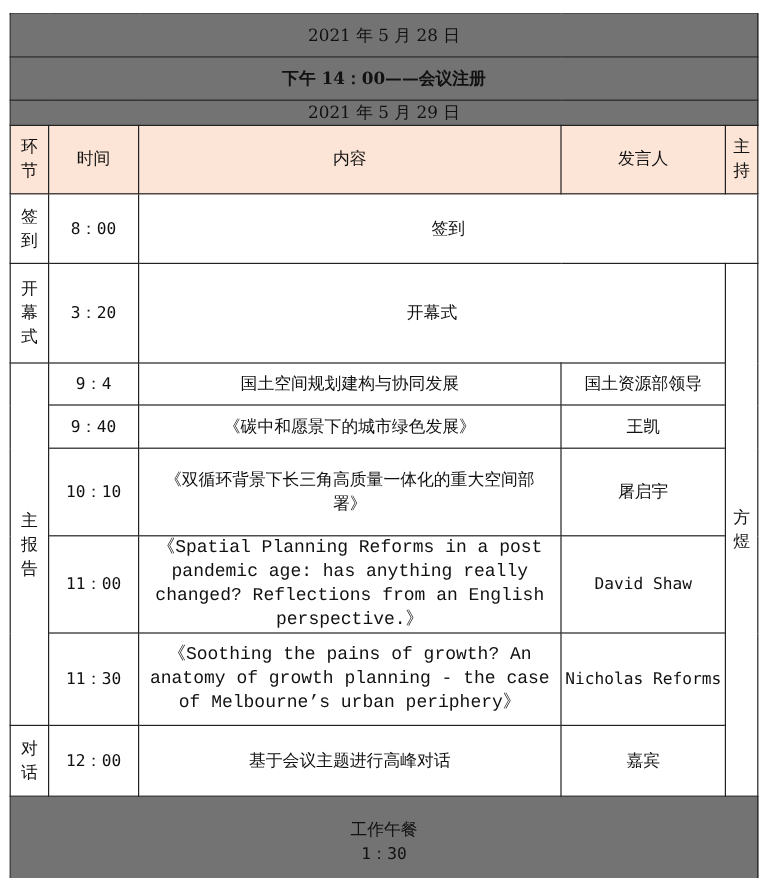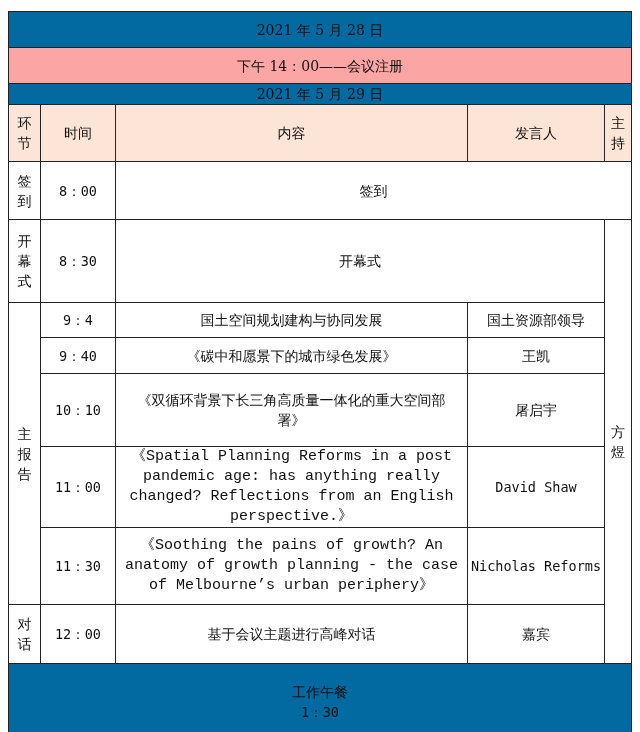--- a/index.html
+++ b/index.html
@@ -12,22 +12,22 @@
     table-layout: fixed;
     font-size: 14px;
   }
   table.agenda td {
     border: 1.5px solid #222;
     text-align: center;
     vertical-align: middle;
     padding: 0;
     line-height: 20px;
   }
-  .band-yellow td { background: #0369a1; }
-  .band-white td { background: #fca5a5; }
+  .band-yellow td { background: #737373; }
+  .band-white td { background: #737373; font-weight: bold; }
   .head td { background: #FCE4D6; }
   .vert { line-height: 20px; padding: 0 2px; }
   .vert span { display: block; }
   .mono { font-family: "DejaVu Sans Mono", "Liberation Mono", monospace; font-size: 13.5px; }
   .content-en { font-family: "Liberation Mono", "DejaVu Sans Mono", monospace; font-size: 15px; line-height: 20px; padding: 0 4px; }
   .footer-cell { line-height: 22px; }
 </style>
 </head>
 <body>
 
@@ -73,21 +73,21 @@
     <td class="mono">8：00</td>
     <td colspan="3">签到</td>
   </tr>
 
   <tr style="height:83px">
     <td class="vert">
       <span>开</span>
       <span>幕</span>
       <span>式</span>
     </td>
-    <td class="mono">8：30</td>
+    <td class="mono">3：20</td>
     <td colspan="2">开幕式</td>
     <td rowspan="7" class="vert">
       <span>方</span>
       <span>煜</span>
     </td>
   </tr>
 
   <tr style="height:35px">
     <td rowspan="5" class="vert">
       <span>主</span>

